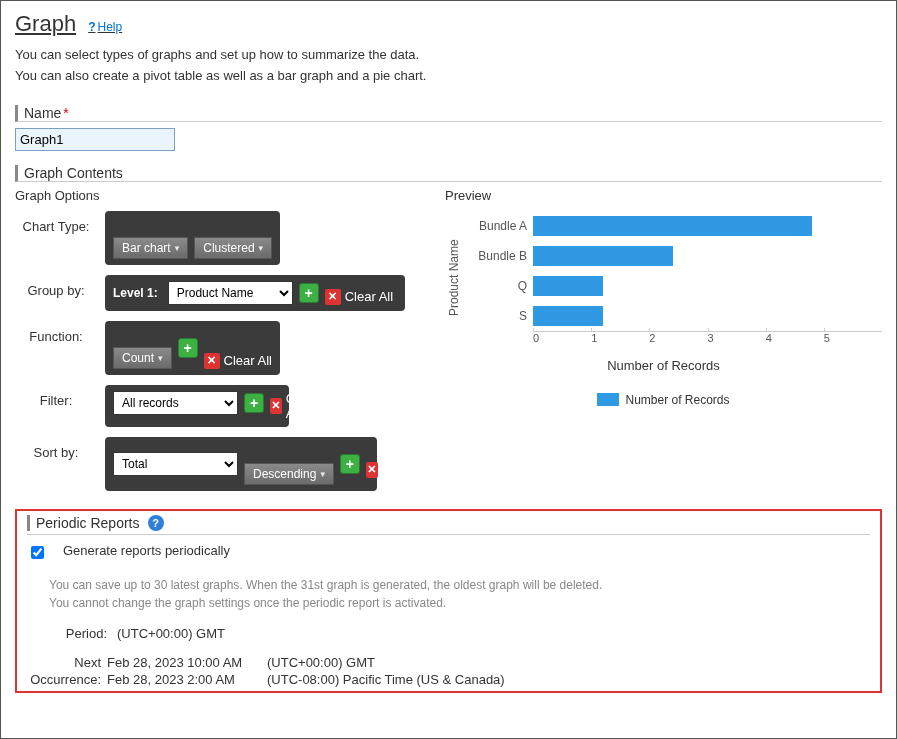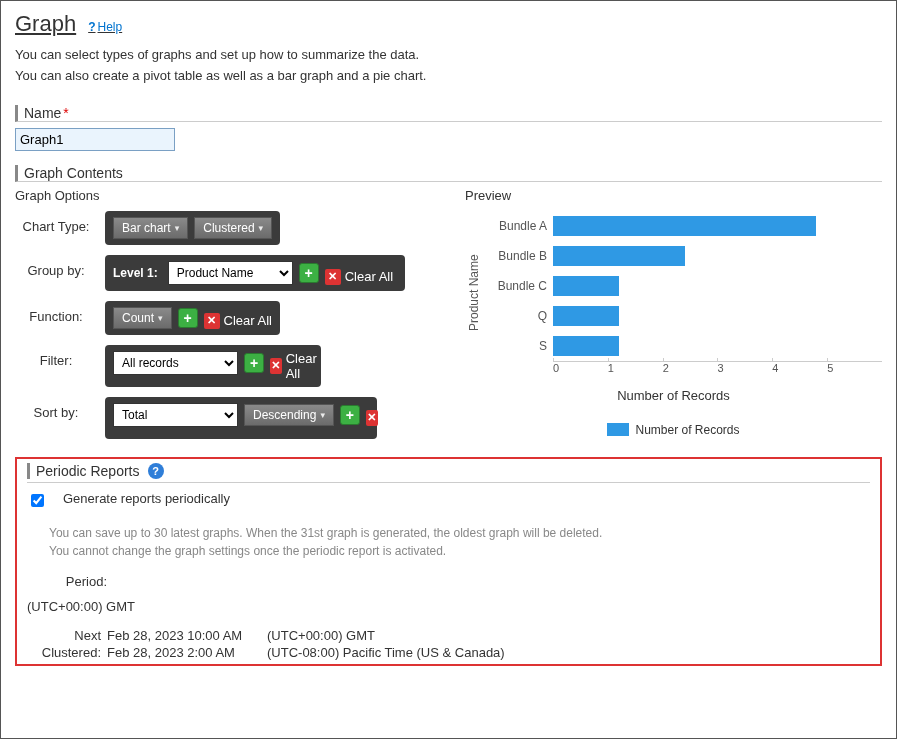--- a/index.html
+++ b/index.html
@@ -36,21 +36,21 @@
 
   .name-input {
     width: 160px;
     padding: 3px 4px;
     border: 1px solid #7aa0c4;
     background: #eaf4fd;
     font-size: 13px;
     margin-bottom: 14px;
   }
 
-  .two-col { display: flex; gap: 20px; }
+  .two-col { display: flex; }
   .left-col { width: 430px; }
   .right-col { flex: 1; }
 
   .sub-head { font-size: 13px; margin-bottom: 8px; }
 
   .opt-row { display: flex; align-items: flex-start; margin-bottom: 10px; }
   .opt-label { width: 90px; text-align: center; padding-right: 8px; padding-top: 8px; font-size: 13px; }
 
   .dark-panel {
     background: #3b3b3b;
@@ -65,20 +65,21 @@
     background: linear-gradient(#8a8a8a, #6b6b6b);
     color: #fff;
     border: 1px solid #555;
     border-radius: 0;
     padding: 3px 8px;
     font-size: 12px;
     cursor: pointer;
     display: inline-flex;
     align-items: center;
     gap: 4px;
+    margin-top: 20px;
   }
   .grey-btn::after { content: "▾"; font-size: 9px; opacity: .85; }
   .grey-btn.selected {
     background: linear-gradient(#fff2c8,#fde7a0);
     color: #333;
     border: 1px solid #c9a227;
   }
 
   .white-select {
     background: #fff;
@@ -137,21 +138,21 @@
     margin-top: 8px;
   }
   .periodic-head { display:flex; align-items:center; gap:8px; border-bottom:1px solid #ccc; padding-bottom:3px; margin-bottom:8px;}
   .periodic-head .title { border-left:3px solid #888; padding-left:6px; font-size:14px; }
   .info-icon {
     width:16px;height:16px;border-radius:50%;background:#2f7ed8;color:#fff;
     display:inline-flex;align-items:center;justify-content:center;font-size:11px;font-weight:bold;
   }
   .checkbox-row { display:flex; align-items:flex-start; gap:16px; margin-bottom:14px; }
   .note { font-size:12px; color:#888; line-height:1.5; margin-left:22px; margin-bottom:14px; }
-  .period-row { display:flex; align-items:flex-start; gap:10px; margin-bottom:14px;flex-direction:column; }
+  .period-row { display:flex; align-items:flex-end; gap:10px; margin-bottom:14px; }
   .period-label { width:80px; text-align:right; }
   .tz { font-size:13px; }
   .occ-grid { display:grid; grid-template-columns: 80px 160px 260px; row-gap:2px; font-size:13px; }
   .occ-grid .rlabel { text-align:right; padding-right:6px; }
 </style>
 </head>
 <body>
 
 <div class="page">
   <div class="header-row">
@@ -211,21 +212,21 @@
           </div>
           <div class="clear-btn">
             <span class="clear-x">✕</span>
             <span>Clear All</span>
           </div>
         </div>
       </div>
 
       <div class="opt-row">
         <div class="opt-label">Filter:</div>
-        <div class="dark-panel dark-panel-block" style="width:216px">
+        <div class="dark-panel dark-panel-block" style="width:184px">
           <div class="row-inner" style="align-self:flex-start">
             <select class="white-select">
               <option>All records</option>
             </select>
             <span class="plus-btn">+</span>
           </div>
           <div class="clear-btn">
             <span class="clear-x">✕</span>
             <span>Clear All</span>
           </div>
@@ -262,26 +263,20 @@
                   <div class="bar-fill" style="width: 80%; background: rgb(47, 153, 228);"></div>
                 </div>
               </div>
               <div class="bar-row">
                 <div class="cat-label">Bundle B</div>
                 <div class="bar-track">
                   <div class="bar-fill" style="width: 40%; background: rgb(47, 153, 228);"></div>
                 </div>
               </div>
               <div class="bar-row">
-                <div class="cat-label">Bundle C</div>
-                <div class="bar-track">
-                  <div class="bar-fill" style="width: 20%; background: rgb(47, 153, 228);"></div>
-                </div>
-              </div>
-              <div class="bar-row">
                 <div class="cat-label">Q</div>
                 <div class="bar-track">
                   <div class="bar-fill" style="width: 20%; background: rgb(47, 153, 228);"></div>
                 </div>
               </div>
               <div class="bar-row">
                 <div class="cat-label">S</div>
                 <div class="bar-track">
                   <div class="bar-fill" style="width: 20%; background: rgb(47, 153, 228);"></div>
                 </div>
@@ -320,18 +315,18 @@
       <div>You cannot change the graph settings once the periodic report is activated.</div>
     </div>
     <div class="period-row">
       <div class="period-label">Period:</div>
       <span class="tz">(UTC+00:00) GMT</span>
     </div>
     <div class="occ-grid">
       <div class="rlabel">Next</div>
       <div>Feb 28, 2023 10:00 AM</div>
       <div>(UTC+00:00) GMT</div>
-      <div class="rlabel">Clustered:</div>
+      <div class="rlabel">Occurrence:</div>
       <div>Feb 28, 2023 2:00 AM</div>
       <div>(UTC-08:00) Pacific Time (US &amp; Canada)</div>
     </div>
   </div>
 </div>
 
 </body></html>

